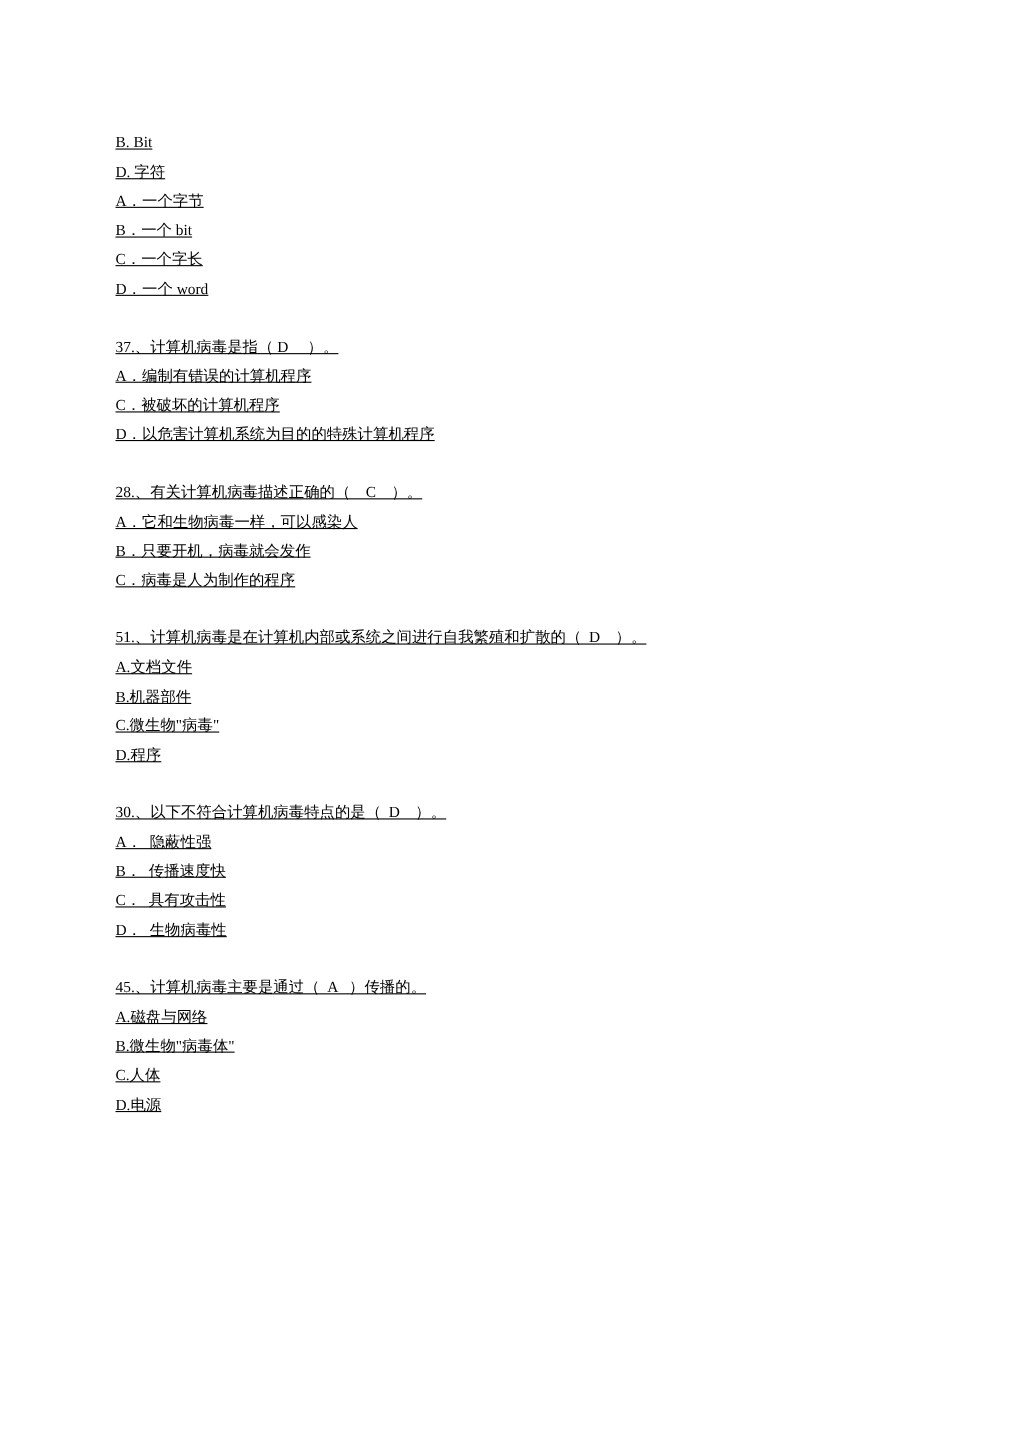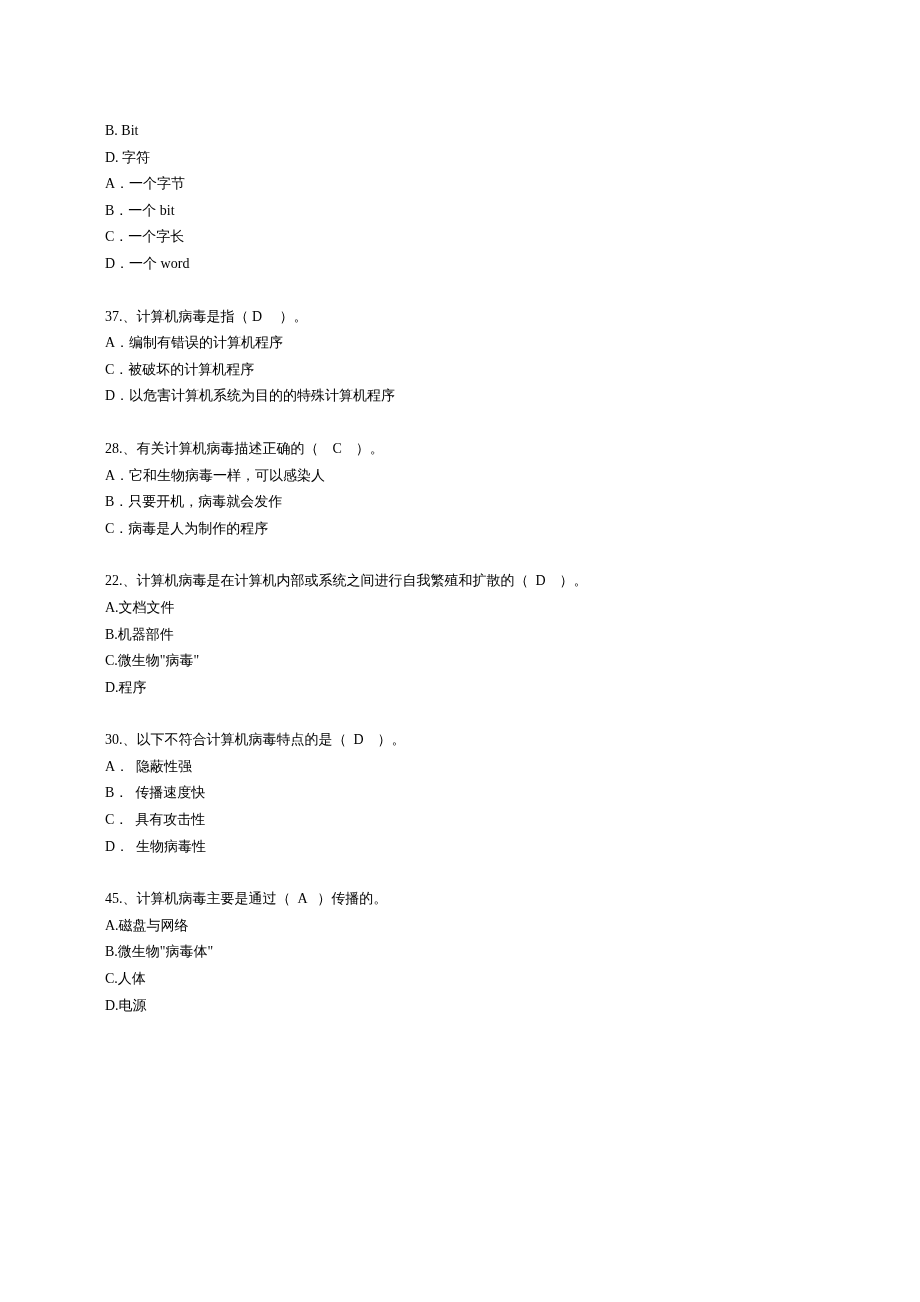--- a/index.html
+++ b/index.html
@@ -13,20 +13,21 @@
       color: #000000;
     }
     .page {
       padding: 118px 105px 60px 105px;
     }
     .line {
       white-space: pre;
     }
     .q-block {
       margin-bottom: 26px;
+      text-decoration: underline;
     }
     .q-block .line {
       margin: 0;
     }
   </style>
 </head>
 <body>
 
 <div class="page">
 
@@ -48,21 +49,21 @@
         <div class="line">C．被破坏的计算机程序</div>
         <div class="line">D．以危害计算机系统为目的的特殊计算机程序</div>
       </div>
       <div class="q-block">
         <div class="line">28.、有关计算机病毒描述正确的（    C    ）。</div>
         <div class="line">A．它和生物病毒一样，可以感染人</div>
         <div class="line">B．只要开机，病毒就会发作</div>
         <div class="line">C．病毒是人为制作的程序</div>
       </div>
       <div class="q-block">
-        <div class="line">22.、计算机病毒是在计算机内部或系统之间进行自我繁殖和扩散的（  D    ）。</div>
+        <div class="line">51.、计算机病毒是在计算机内部或系统之间进行自我繁殖和扩散的（  D    ）。</div>
         <div class="line">A.文档文件</div>
         <div class="line">B.机器部件</div>
         <div class="line">C.微生物"病毒"</div>
         <div class="line">D.程序</div>
       </div>
       <div class="q-block">
         <div class="line">30.、以下不符合计算机病毒特点的是（  D    ）。</div>
         <div class="line">A．  隐蔽性强</div>
         <div class="line">B．  传播速度快</div>
         <div class="line">C．  具有攻击性</div>

